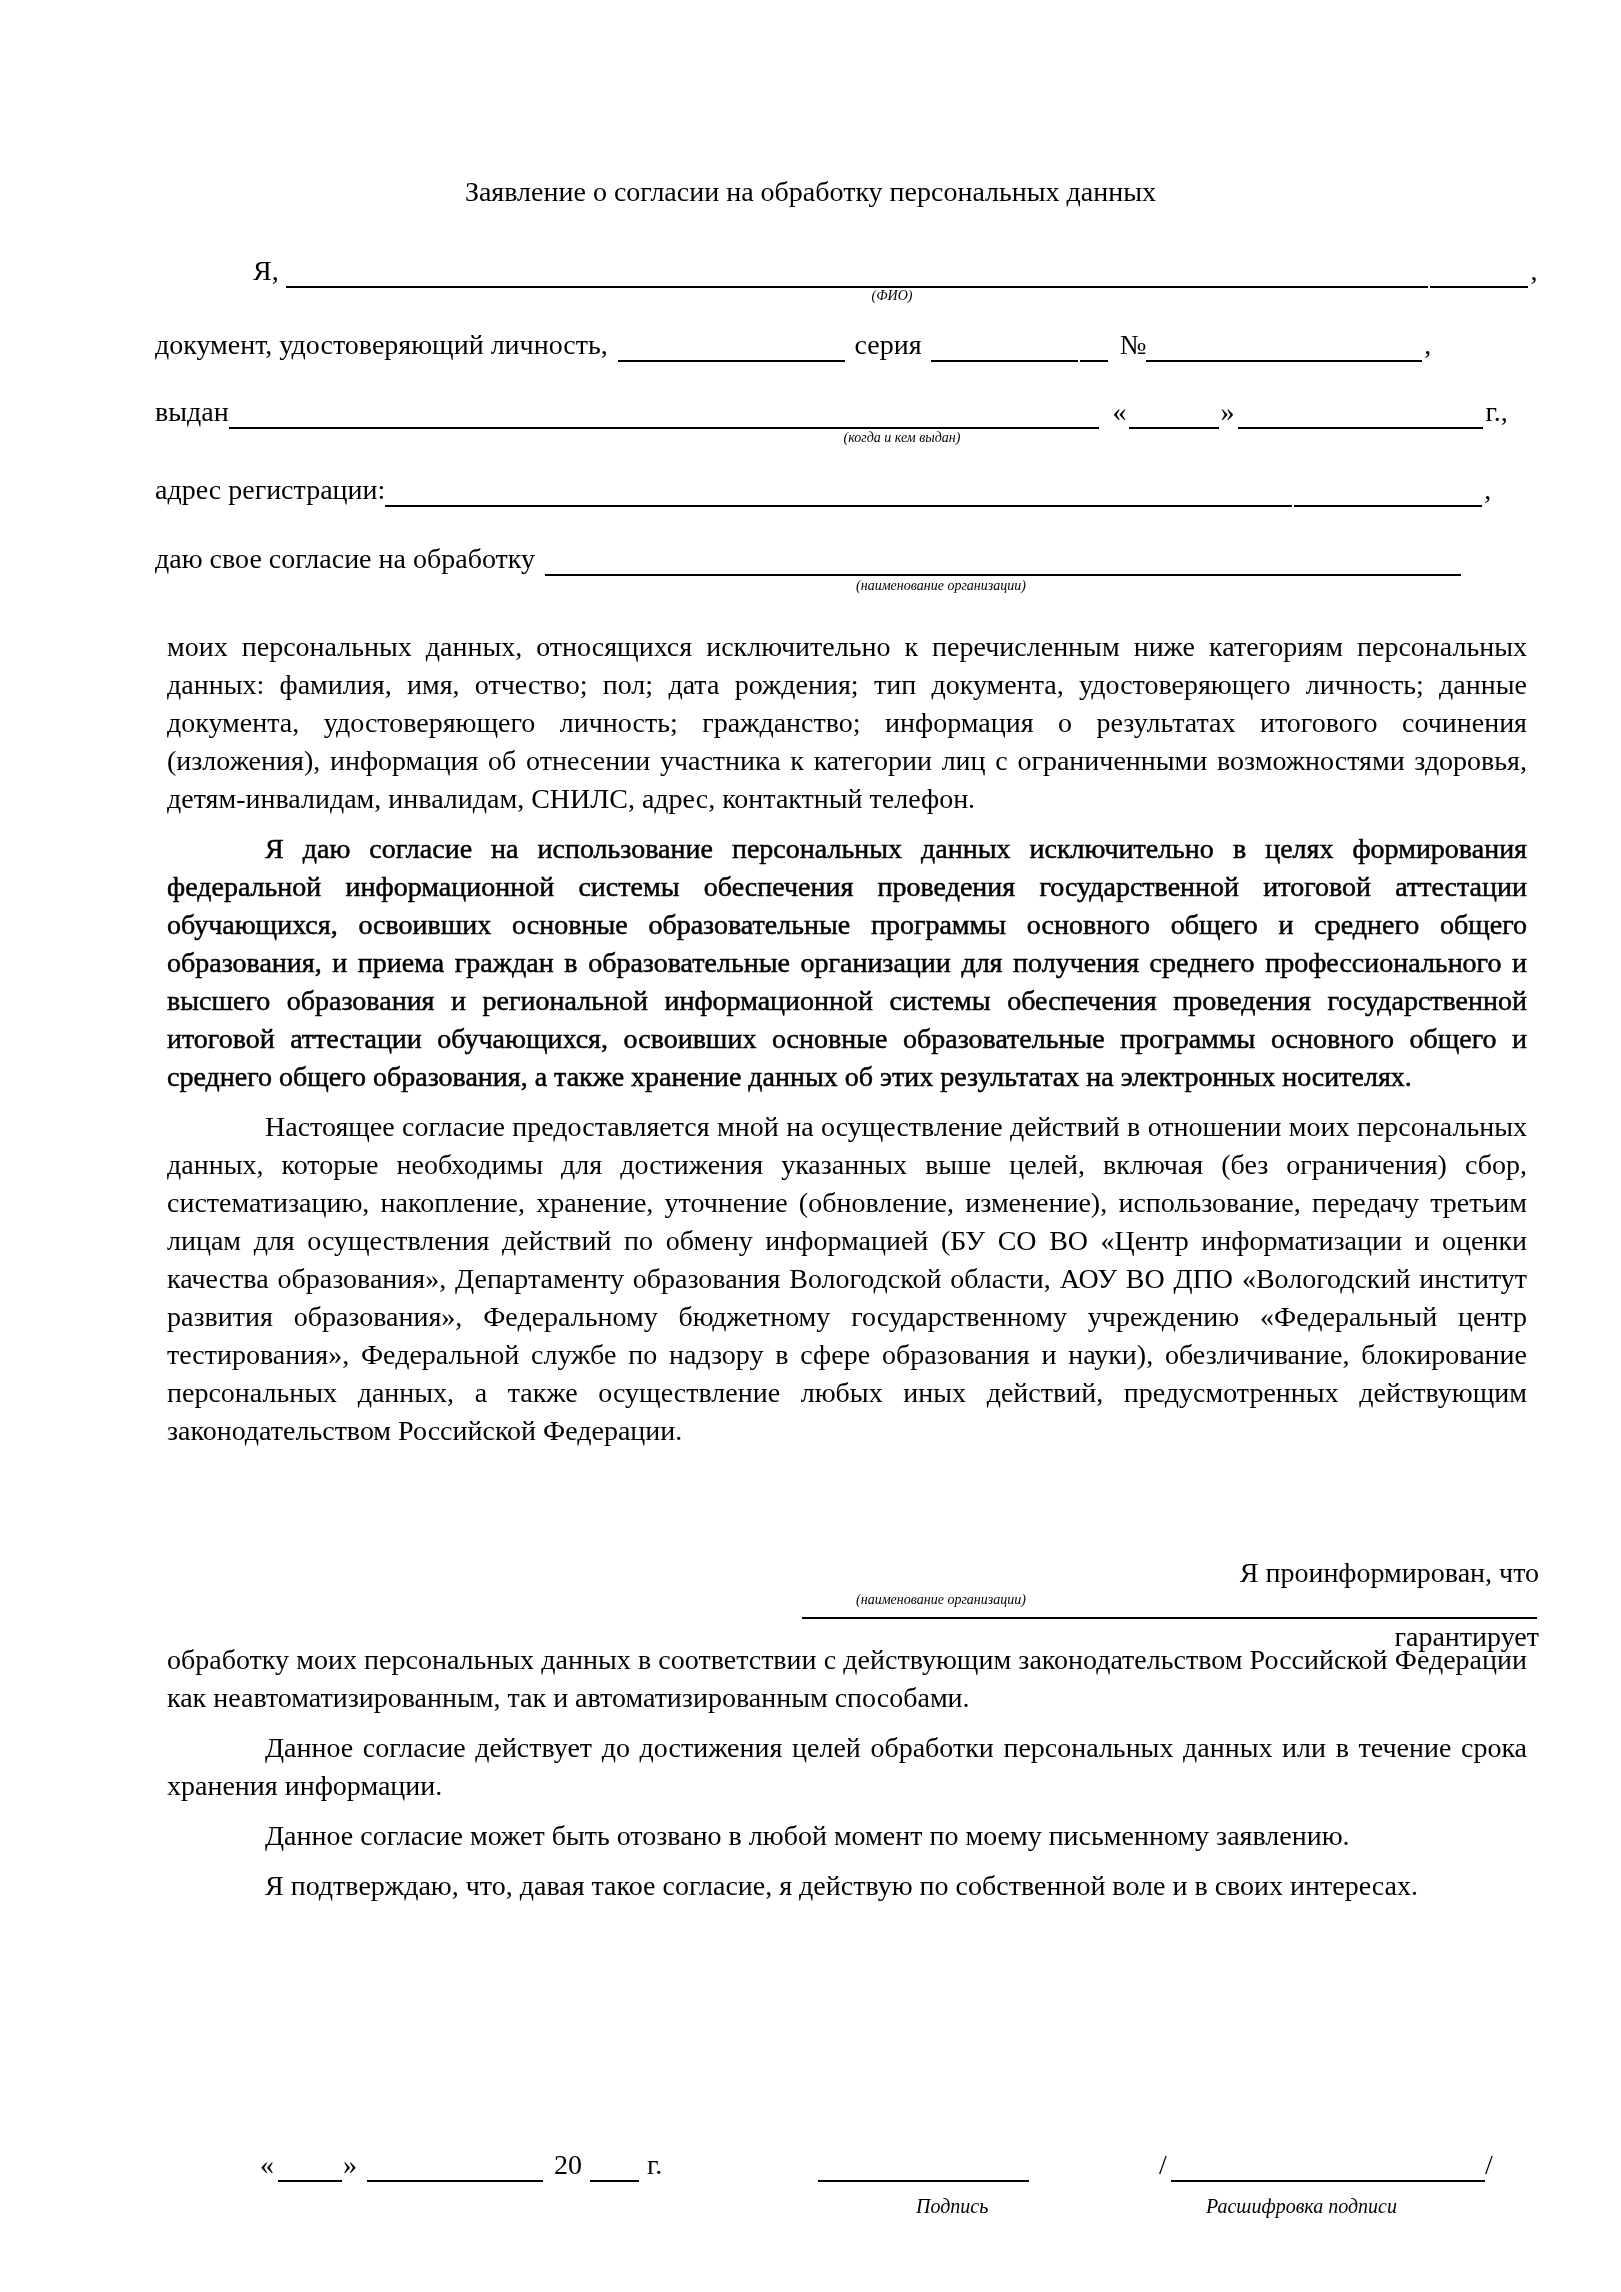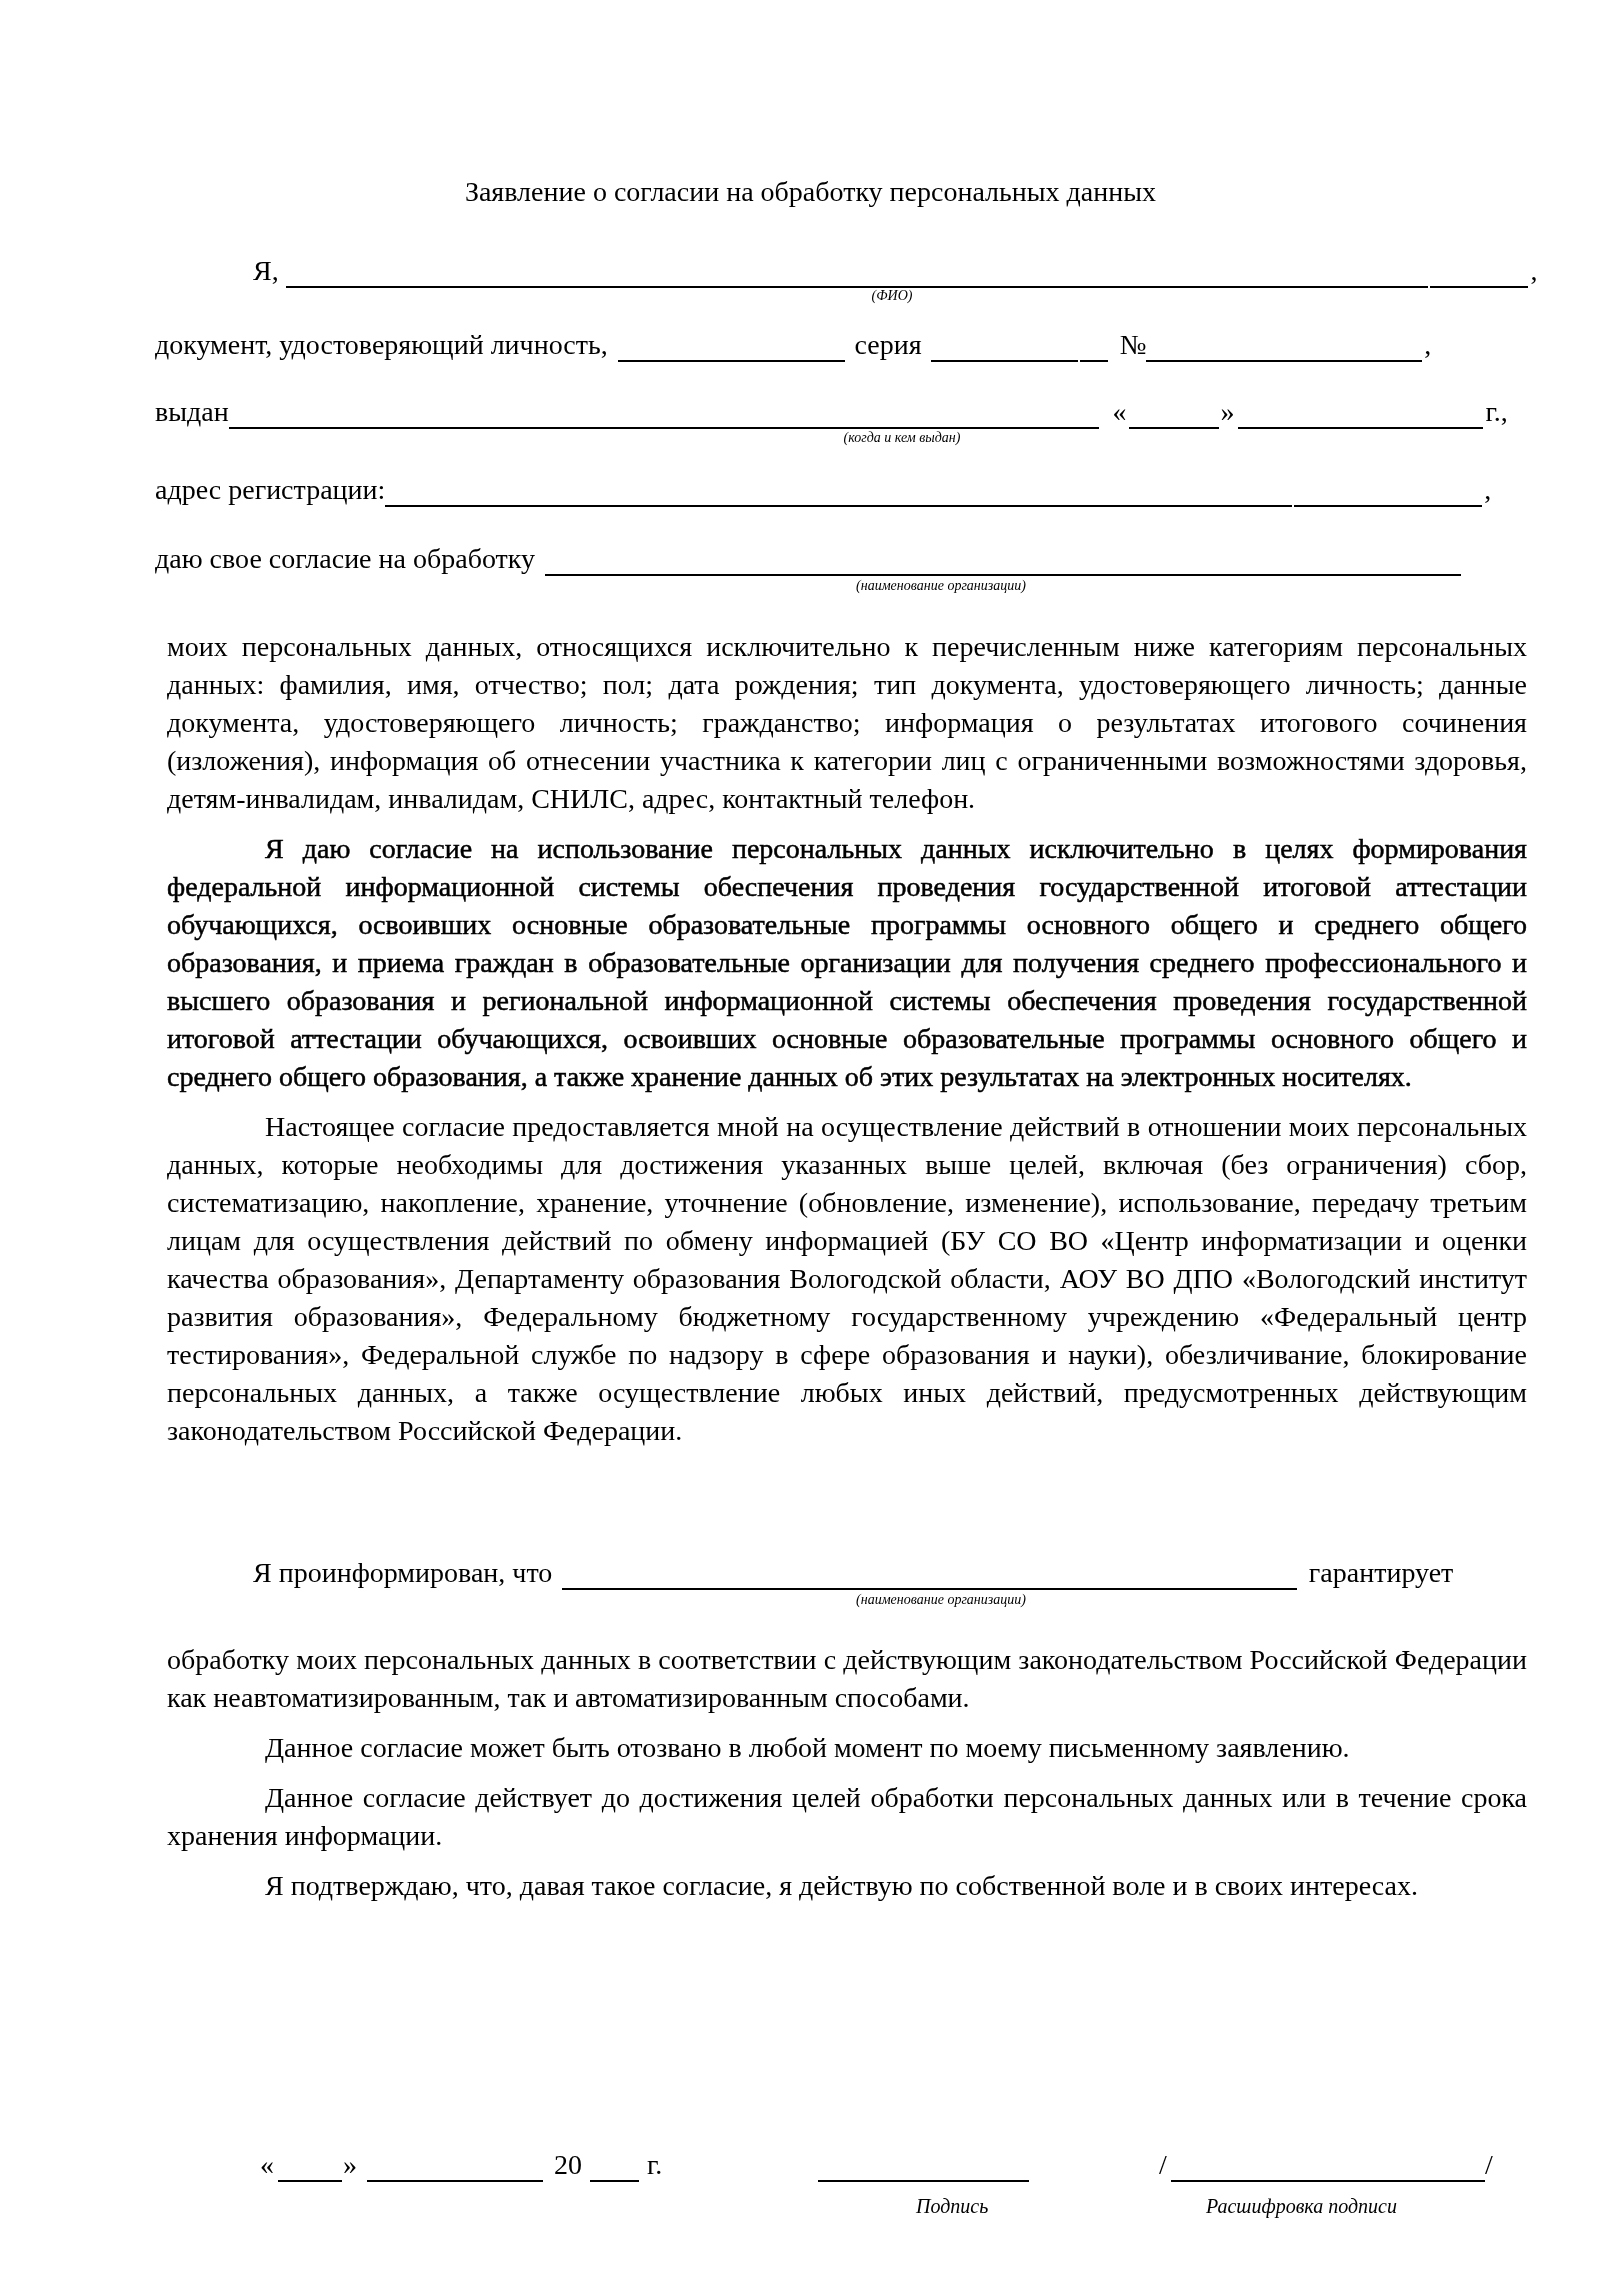--- a/index.html
+++ b/index.html
@@ -72,31 +72,31 @@
     <span class="line" style="width:916px; margin-left:9.8px;"></span>
   </div>
   <div class="caption" style="top:576px; left:784px; width:314px;">(наименование организации)</div>
 
   <div class="body" style="top:616px;">
     <p>моих персональных данных, относящихся исключительно к перечисленным ниже категориям персональных данных: фамилия, имя, отчество; пол; дата рождения; тип документа, удостоверяющего личность; данные документа, удостоверяющего личность; гражданство; информация о результатах итогового сочинения (изложения), информация об отнесении участника к категории лиц с ограниченными возможностями здоровья, детям-инвалидам, инвалидам, СНИЛС, адрес, контактный телефон.</p>
     <p class="indent bold-ish">Я даю согласие на использование персональных данных исключительно в целях формирования федеральной информационной системы обеспечения проведения государственной итоговой аттестации обучающихся, освоивших основные образовательные программы основного общего и среднего общего образования, и приема граждан в образовательные организации для получения среднего профессионального и высшего образования и региональной информационной системы обеспечения проведения государственной итоговой аттестации обучающихся, освоивших основные образовательные программы основного общего и среднего общего образования, а также хранение данных об этих результатах на электронных носителях.</p>
     <p class="indent">Настоящее согласие предоставляется мной на осуществление действий в отношении моих персональных данных, которые необходимы для достижения указанных выше целей, включая (без ограничения) сбор, систематизацию, накопление, хранение, уточнение (обновление, изменение), использование, передачу третьим лицам для осуществления действий по обмену информацией (БУ СО ВО «Центр информатизации и оценки качества образования», Департаменту образования Вологодской области, АОУ ВО ДПО «Вологодский институт развития образования», Федеральному бюджетному государственному учреждению «Федеральный центр тестирования», Федеральной службе по надзору в сфере образования и науки), обезличивание, блокирование персональных данных, а также осуществление любых иных действий, предусмотренных действующим законодательством Российской Федерации.</p>
   </div>
 
-  <div class="row" style="top:1555px;">
+  <div class="row" style="top:1555px;flex-direction:column;">
     <span style="margin-left:98px;">Я проинформирован, что</span>
     <span class="line" style="width:735px; margin-left:9.8px;"></span>
     <span style="margin-left:9.8px;">гарантирует</span>
   </div>
   <div class="caption" style="top:1590px; left:784px; width:314px;">(наименование организации)</div>
 
   <div class="body" style="top:1629px;">
     <p>обработку моих персональных данных в соответствии с действующим законодательством Российской Федерации как неавтоматизированным, так и автоматизированным способами.</p>
+    <p class="indent">Данное согласие действует до достижения целей обработки персональных данных или в течение срока хранения информации.</p>
     <p class="indent">Данное согласие может быть отозвано в любой момент по моему  письменному заявлению.</p>
-    <p class="indent">Данное согласие действует до достижения целей обработки персональных данных или в течение срока хранения информации.</p>
     <p class="indent">Я подтверждаю, что, давая такое согласие, я действую по собственной воле и в своих интересах.</p>
   </div>
 
   <div class="sig-row">
     <span style="left:260px;">«</span>
     <span class="line" style="left:276px; top:5.9px; width:64px; position:absolute;"></span>
     <span style="left:343px;">»</span>
     <span class="line" style="left:365px; top:5.9px; width:176px; position:absolute;"></span>
     <span style="left:554px;">20</span>
     <span class="line" style="left:588px; top:5.9px; width:49px; position:absolute;"></span>

